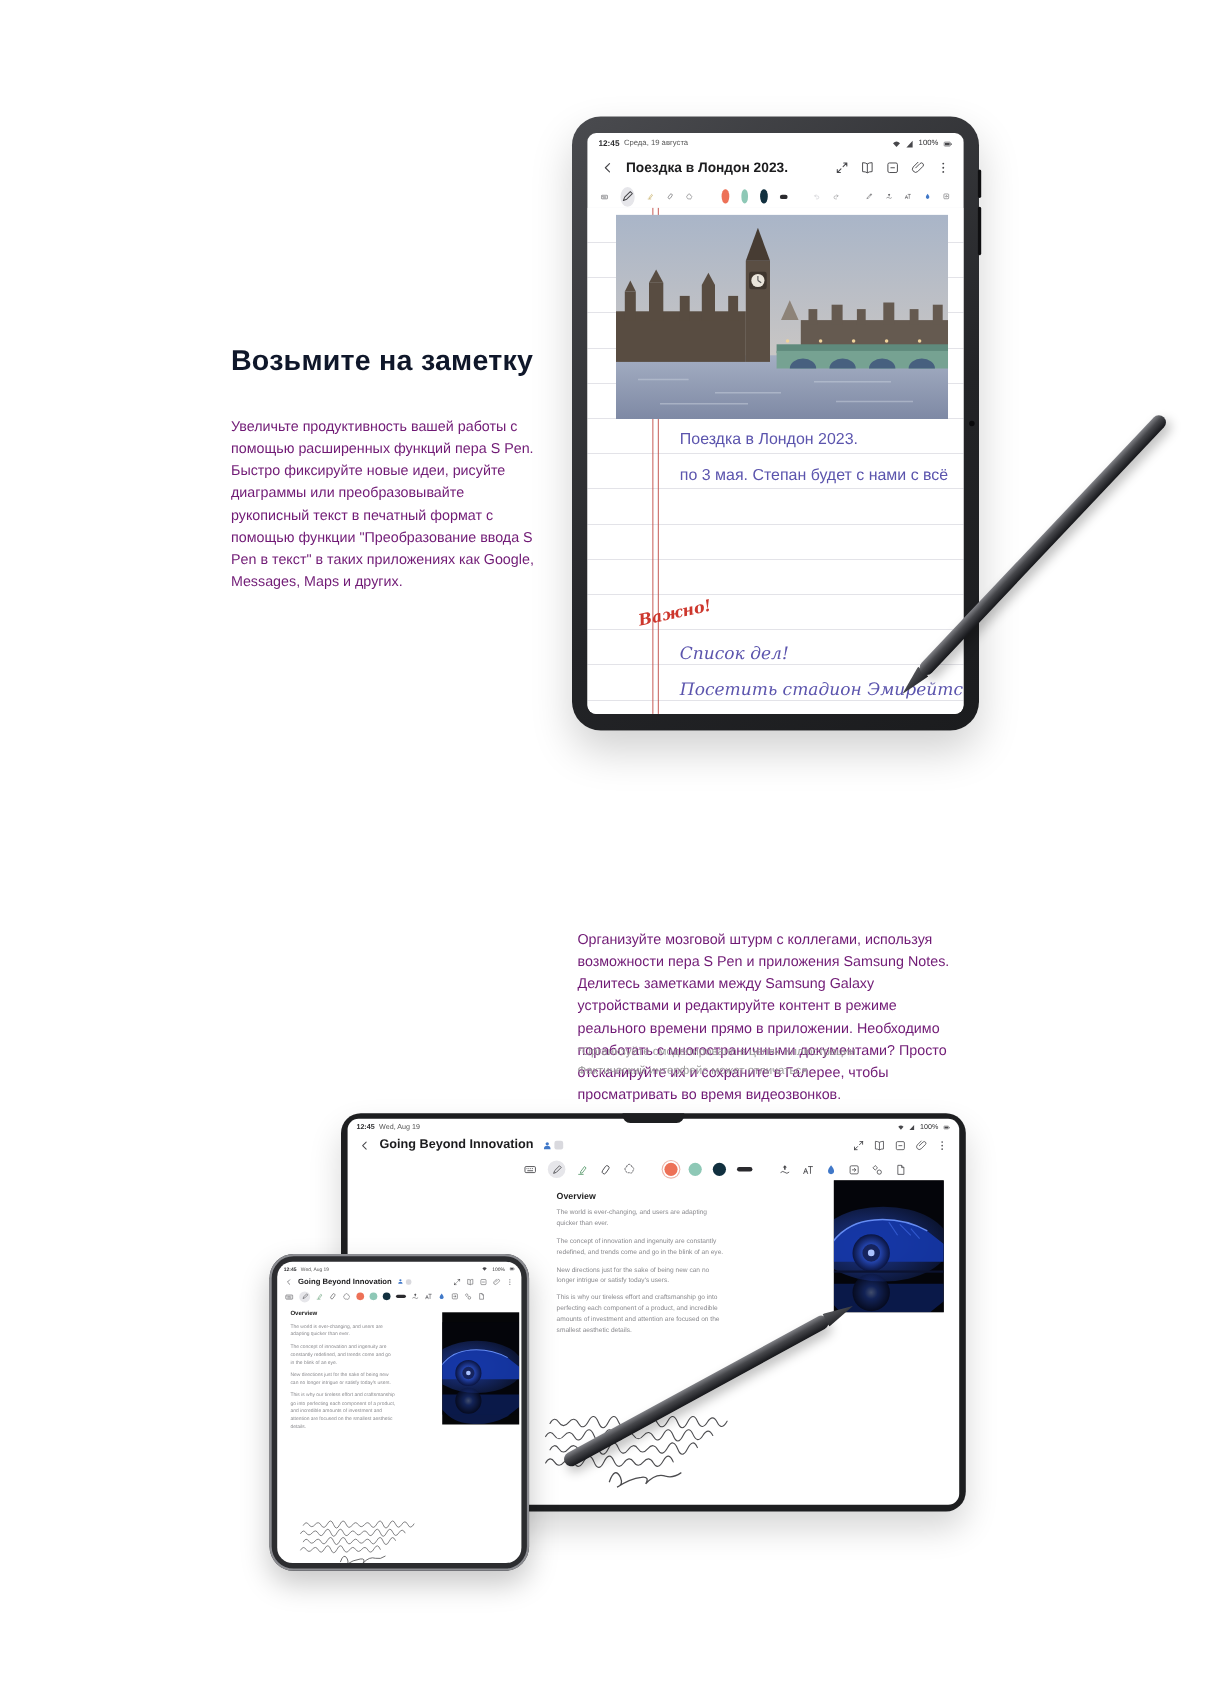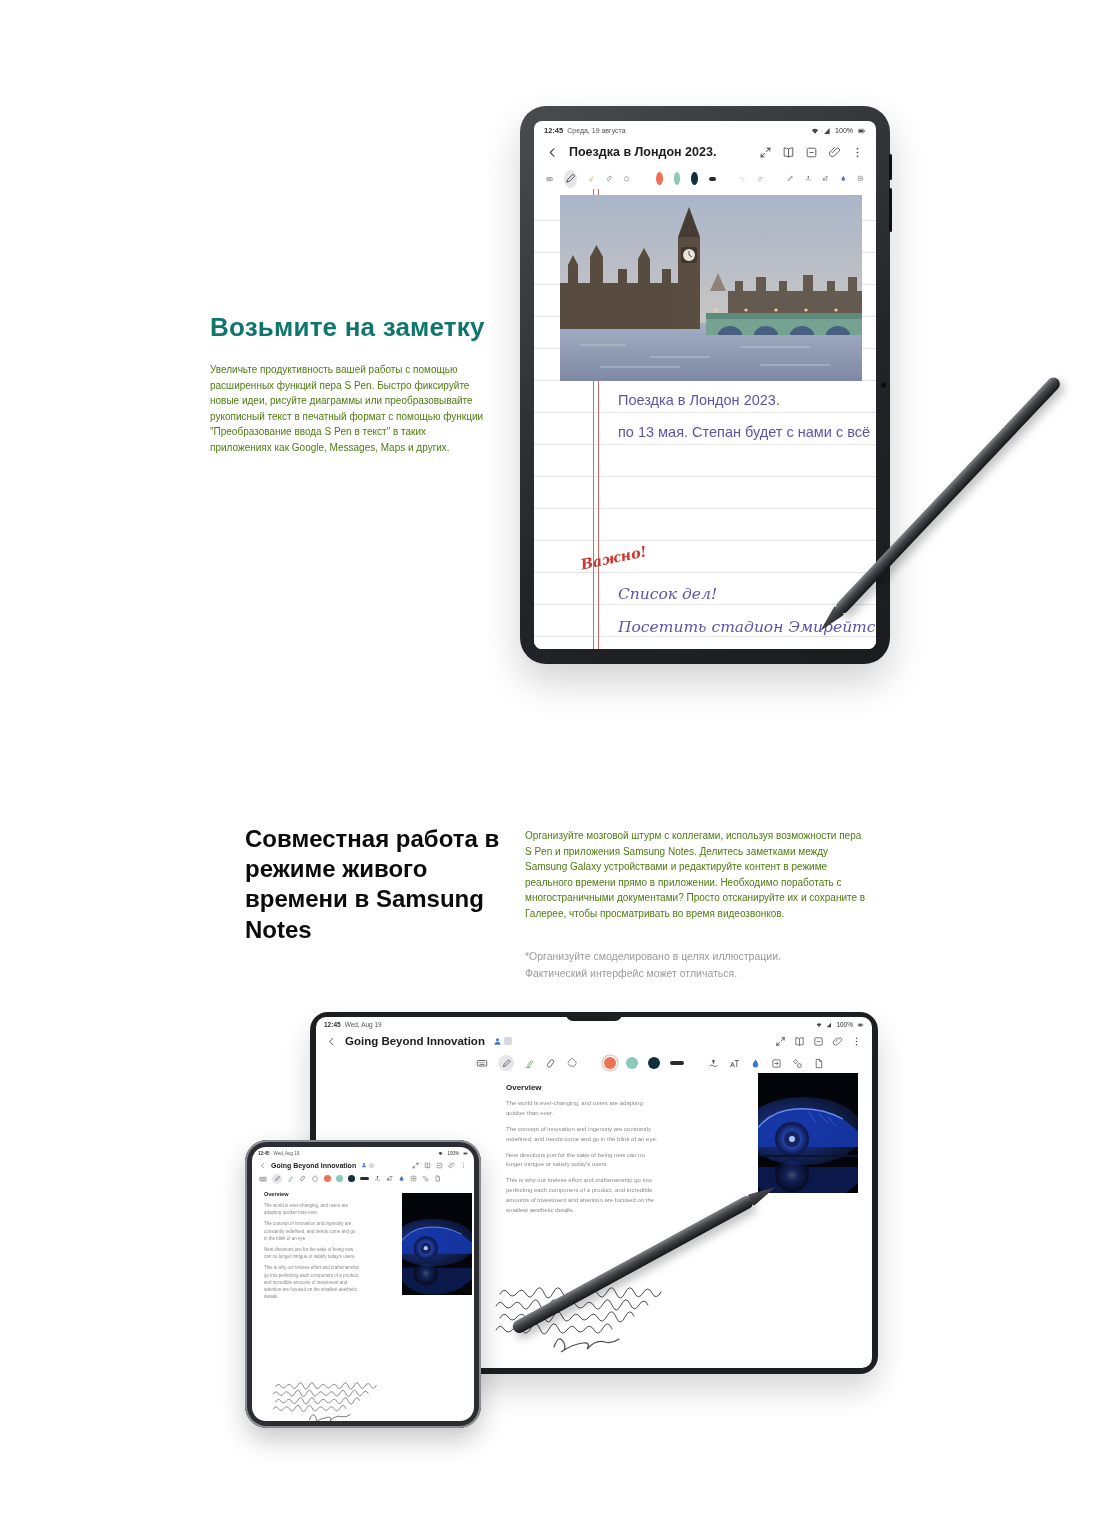--- a/index.html
+++ b/index.html
@@ -1,23 +1,23 @@
 <!DOCTYPE html>
 <html><head>
 <meta charset="utf-8">
 <style>
   html,body{margin:0;padding:0;background:#fff;}
   .stage{position:relative;width:1100px;height:1537px;background:#fff;overflow:hidden;
          font-family:"Liberation Sans",sans-serif;color:#111;}
   .abs{position:absolute;}
 
   
-  .h1{font-size:26px;font-weight:bold;letter-spacing:.2px;color:#0f766e;}
+  .h1{font-size:26px;font-weight:bold;letter-spacing:.2px;color:#0f172a;}
   .h2{font-size:24px;font-weight:bold;line-height:1.26;color:#0b0b0b;}
-  .copy{font-size:10px;line-height:1.55;color:#4d7c0f;}
+  .copy{font-size:13px;line-height:1.55;color:#701a75;margin-top:16px;}
   .disc{font-size:10.5px;line-height:1.6;color:#9b9b9b;}
 
   
   .tab1{left:520px;top:106px;width:370px;height:558px;border-radius:26px;
         background:linear-gradient(145deg,#4a4b4f,#232427 60%,#1b1c1e);
         box-shadow:0 18px 38px rgba(0,0,0,.18);}
   .tab1 .screen{position:absolute;left:14px;top:15px;right:14px;bottom:15px;background:#fff;border-radius:8px;overflow:hidden;}
   .sidebtn{position:absolute;right:-2px;width:3px;background:#0f0f11;border-radius:2px;}
   .camdot{position:absolute;right:4px;top:50%;width:5px;height:5px;border-radius:50%;background:#0a0a0c;transform:translateY(-50%);}
 
@@ -350,39 +350,38 @@
             </g>
 
             <g stroke="#c3cbd9" stroke-width="1.4" opacity=".55">
               <path d="M20 150h46M90 162h60M180 152h70M40 172h80M200 170h70"></path>
             </g>
           </svg>
         </div>
 
         <div class="abs typed" style="left:84px;top:196px;">
           <div>Поездка в Лондон 2023.</div>
-          <div>по 13 мая. Степан будет с нами с всё</div>
+          <div>по 3 мая. Степан будет с нами с всё</div>
         </div>
 
         <div class="abs imp" style="left:46px;top:360px;">Важно!</div>
         <div class="abs script" style="left:84px;top:390px;">
           <div>Список дел!</div>
           <div>Посетить стадион Эмирейтс</div>
           <div>Попробовать курицу Тикка Масала</div>
         </div>
       </div>
     </div>
   </div>
 
   <div class="pen" style="left:788px;top:489px;width:320px;transform:rotate(-46.6deg);">
     <div class="tipL"></div>
     <div class="bodyp"></div>
   </div>
 
-  <div class="abs h2" style="left:245px;top:824px;width:278px;">Совместная работа в режиме живого времени в Samsung Notes</div>
   <div class="abs copy" style="left:525px;top:828px;width:342px;">Организуйте мозговой штурм с коллегами, используя возможности пера S Pen и приложения Samsung Notes. Делитесь заметками между Samsung Galaxy устройствами и редактируйте контент в режиме реального времени прямо в приложении. Необходимо поработать с многостраничными документами? Просто отсканируйте их и сохраните в Галерее, чтобы просматривать во время видеозвонков.</div>
   <div class="abs disc" style="left:525px;top:948px;width:342px;">
     <div>*Организуйте смоделировано в целях иллюстрации.</div>
     <div>Фактический интерфейс может отличаться.</div>
   </div>
 
   <div class="abs tab2">
     <div class="notch"></div>
     <div class="screen">
 

